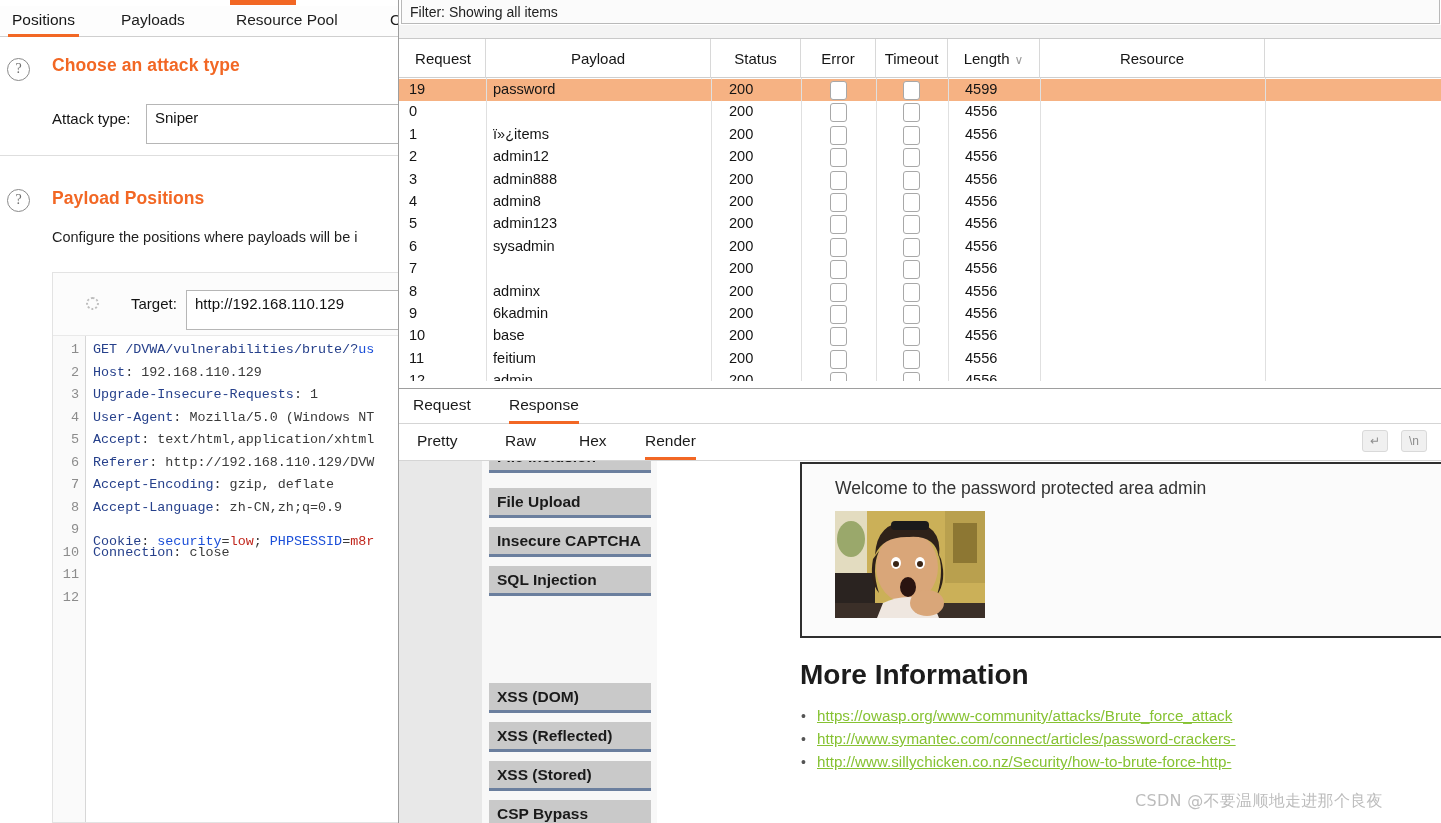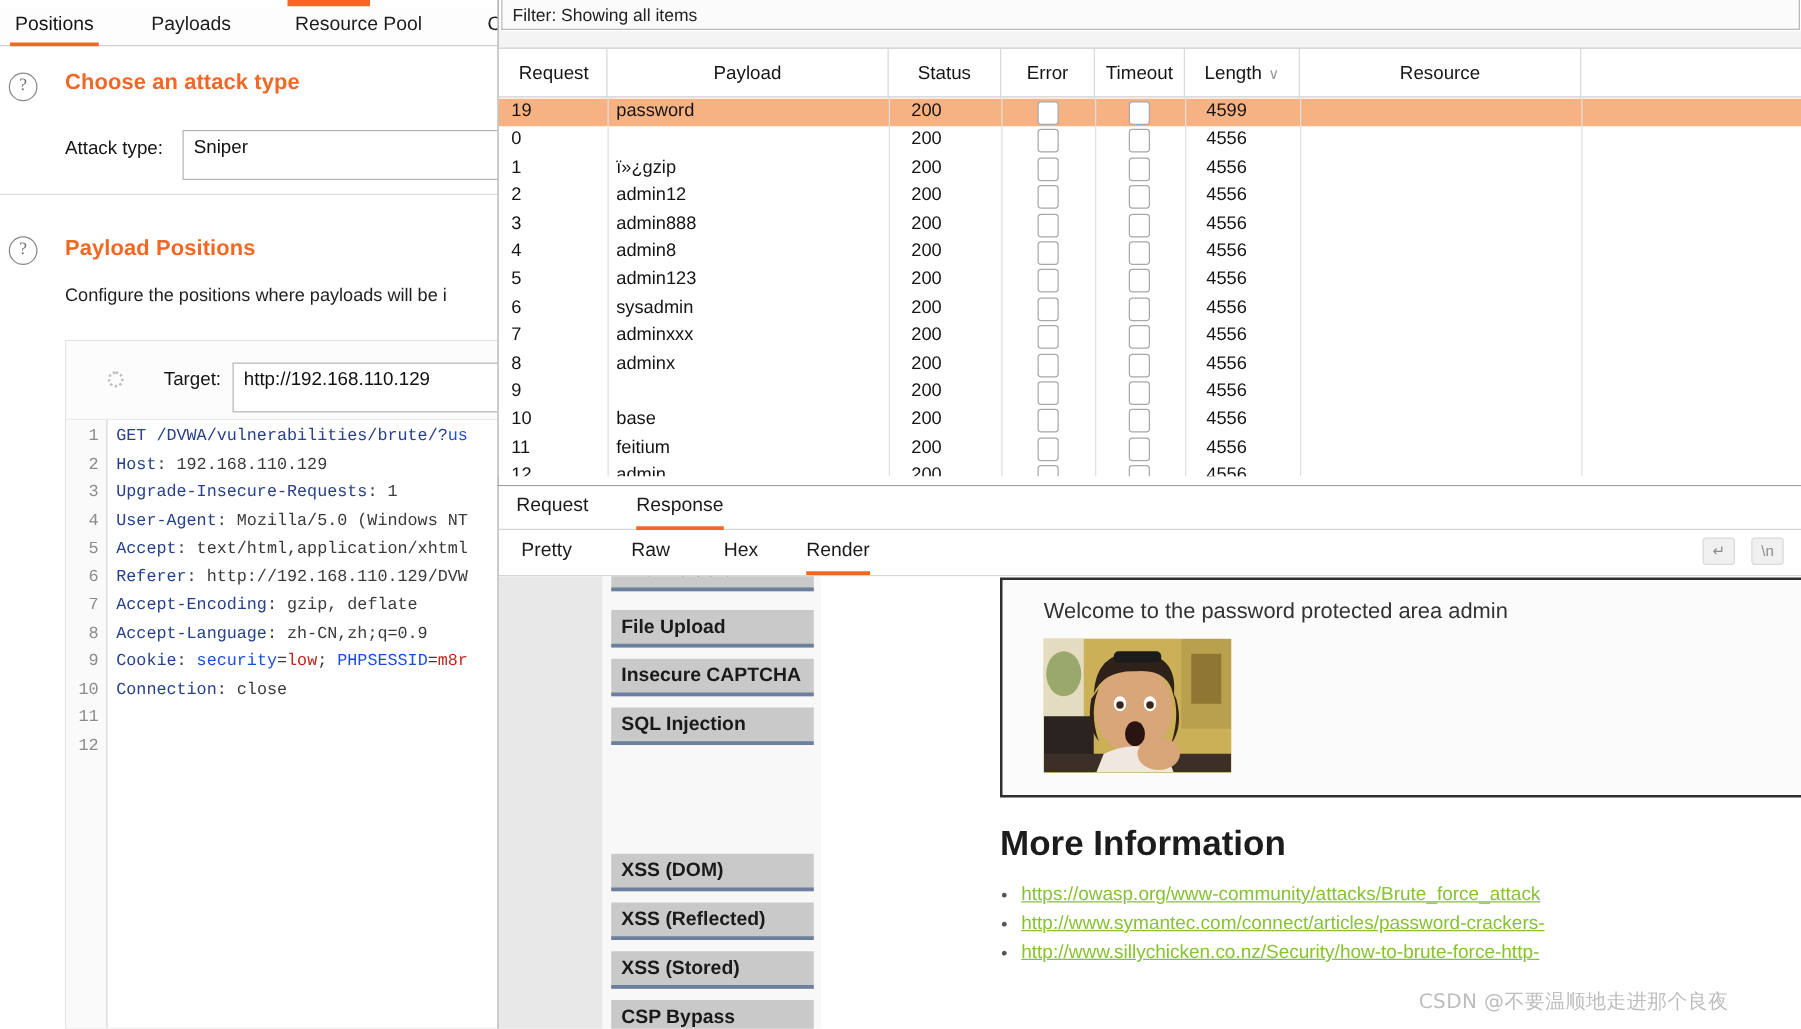--- a/index.html
+++ b/index.html
@@ -235,21 +235,21 @@
             </div>
           <div id="lines-host">
               <div class="codeline" style="top: 6px;"><span class="c-key">GET /DVWA/vulnerabilities/brute/?</span><span class="c-blue">us</span></div>
               <div class="codeline" style="top: 28.5px;"><span class="c-key">Host</span><span class="c-plain">: 192.168.110.129</span></div>
               <div class="codeline" style="top: 51px;"><span class="c-key">Upgrade-Insecure-Requests</span><span class="c-plain">: 1</span></div>
               <div class="codeline" style="top: 73.5px;"><span class="c-key">User-Agent</span><span class="c-plain">: Mozilla/5.0 (Windows NT</span></div>
               <div class="codeline" style="top: 96px;"><span class="c-key">Accept</span><span class="c-plain">: text/html,application/xhtml</span></div>
               <div class="codeline" style="top: 118.5px;"><span class="c-key">Referer</span><span class="c-plain">: http://192.168.110.129/DVW</span></div>
               <div class="codeline" style="top: 141px;"><span class="c-key">Accept-Encoding</span><span class="c-plain">: gzip, deflate</span></div>
               <div class="codeline" style="top: 163.5px;"><span class="c-key">Accept-Language</span><span class="c-plain">: zh-CN,zh;q=0.9</span></div>
-              <div class="codeline" style="top: 186px;"><span class="c-key">Cookie</span><span class="c-plain">: </span><span class="c-blue">security</span><span class="c-plain">=</span><span class="c-red">low</span><span class="c-plain">; </span><span class="c-blue">PHPSESSID</span><span class="c-plain">=</span><span class="c-red">m8r</span></div>
+              <div class="codeline" style="top: 198px;"><span class="c-key">Cookie</span><span class="c-plain">: </span><span class="c-blue">security</span><span class="c-plain">=</span><span class="c-red">low</span><span class="c-plain">; </span><span class="c-blue">PHPSESSID</span><span class="c-plain">=</span><span class="c-red">m8r</span></div>
               <div class="codeline" style="top: 208.5px;"><span class="c-key">Connection</span><span class="c-plain">: close</span></div>
               <div class="codeline" style="top: 231px;"></div>
               <div class="codeline" style="top: 253.5px;"></div>
             </div>
         </div>
       </div>
     </div>
   </div>
 
   <div id="results-window">
@@ -282,21 +282,21 @@
             <div class="gcell" style="left: 10px; width: 85px;">0</div>
             <div class="gcell" style="left: 94px; width: 225px;"></div>
             <div class="gcell" style="left: 330px; width: 90px;">200</div>
             <div class="gcell" style="left: 566px; width: 92px;">4556</div>
             <div class="gcell" style="left: 649px; width: 225px;"></div>
             <div class="chk" style="left: 431px;"></div>
             <div class="chk" style="left: 504px;"></div>
           </div>
           <div class="grow" style="top: 84.8px;">
             <div class="gcell" style="left: 10px; width: 85px;">1</div>
-            <div class="gcell" style="left: 94px; width: 225px;">ï»¿gzip</div>
+            <div class="gcell" style="left: 94px; width: 225px;">ï»¿items</div>
             <div class="gcell" style="left: 330px; width: 90px;">200</div>
             <div class="gcell" style="left: 566px; width: 92px;">4556</div>
             <div class="gcell" style="left: 649px; width: 225px;"></div>
             <div class="chk" style="left: 431px;"></div>
             <div class="chk" style="left: 504px;"></div>
           </div>
           <div class="grow" style="top: 107.2px;">
             <div class="gcell" style="left: 10px; width: 85px;">2</div>
             <div class="gcell" style="left: 94px; width: 225px;">admin12</div>
             <div class="gcell" style="left: 330px; width: 90px;">200</div>
@@ -336,38 +336,38 @@
             <div class="gcell" style="left: 10px; width: 85px;">6</div>
             <div class="gcell" style="left: 94px; width: 225px;">sysadmin</div>
             <div class="gcell" style="left: 330px; width: 90px;">200</div>
             <div class="gcell" style="left: 566px; width: 92px;">4556</div>
             <div class="gcell" style="left: 649px; width: 225px;"></div>
             <div class="chk" style="left: 431px;"></div>
             <div class="chk" style="left: 504px;"></div>
           </div>
           <div class="grow" style="top: 219.2px;">
             <div class="gcell" style="left: 10px; width: 85px;">7</div>
-            <div class="gcell" style="left: 94px; width: 225px;">adminxxx</div>
             <div class="gcell" style="left: 330px; width: 90px;">200</div>
             <div class="gcell" style="left: 566px; width: 92px;">4556</div>
             <div class="gcell" style="left: 649px; width: 225px;"></div>
             <div class="chk" style="left: 431px;"></div>
             <div class="chk" style="left: 504px;"></div>
           </div>
           <div class="grow" style="top: 241.6px;">
             <div class="gcell" style="left: 10px; width: 85px;">8</div>
             <div class="gcell" style="left: 94px; width: 225px;">adminx</div>
             <div class="gcell" style="left: 330px; width: 90px;">200</div>
             <div class="gcell" style="left: 566px; width: 92px;">4556</div>
             <div class="gcell" style="left: 649px; width: 225px;"></div>
             <div class="chk" style="left: 431px;"></div>
             <div class="chk" style="left: 504px;"></div>
           </div>
           <div class="grow" style="top: 264px;">
             <div class="gcell" style="left: 10px; width: 85px;">9</div>
+            <div class="gcell" style="left: 94px; width: 225px;">6kadmin</div>
             <div class="gcell" style="left: 330px; width: 90px;">200</div>
             <div class="gcell" style="left: 566px; width: 92px;">4556</div>
             <div class="gcell" style="left: 649px; width: 225px;"></div>
             <div class="chk" style="left: 431px;"></div>
             <div class="chk" style="left: 504px;"></div>
           </div>
           <div class="grow" style="top: 286.4px;">
             <div class="gcell" style="left: 10px; width: 85px;">10</div>
             <div class="gcell" style="left: 94px; width: 225px;">base</div>
             <div class="gcell" style="left: 330px; width: 90px;">200</div>

